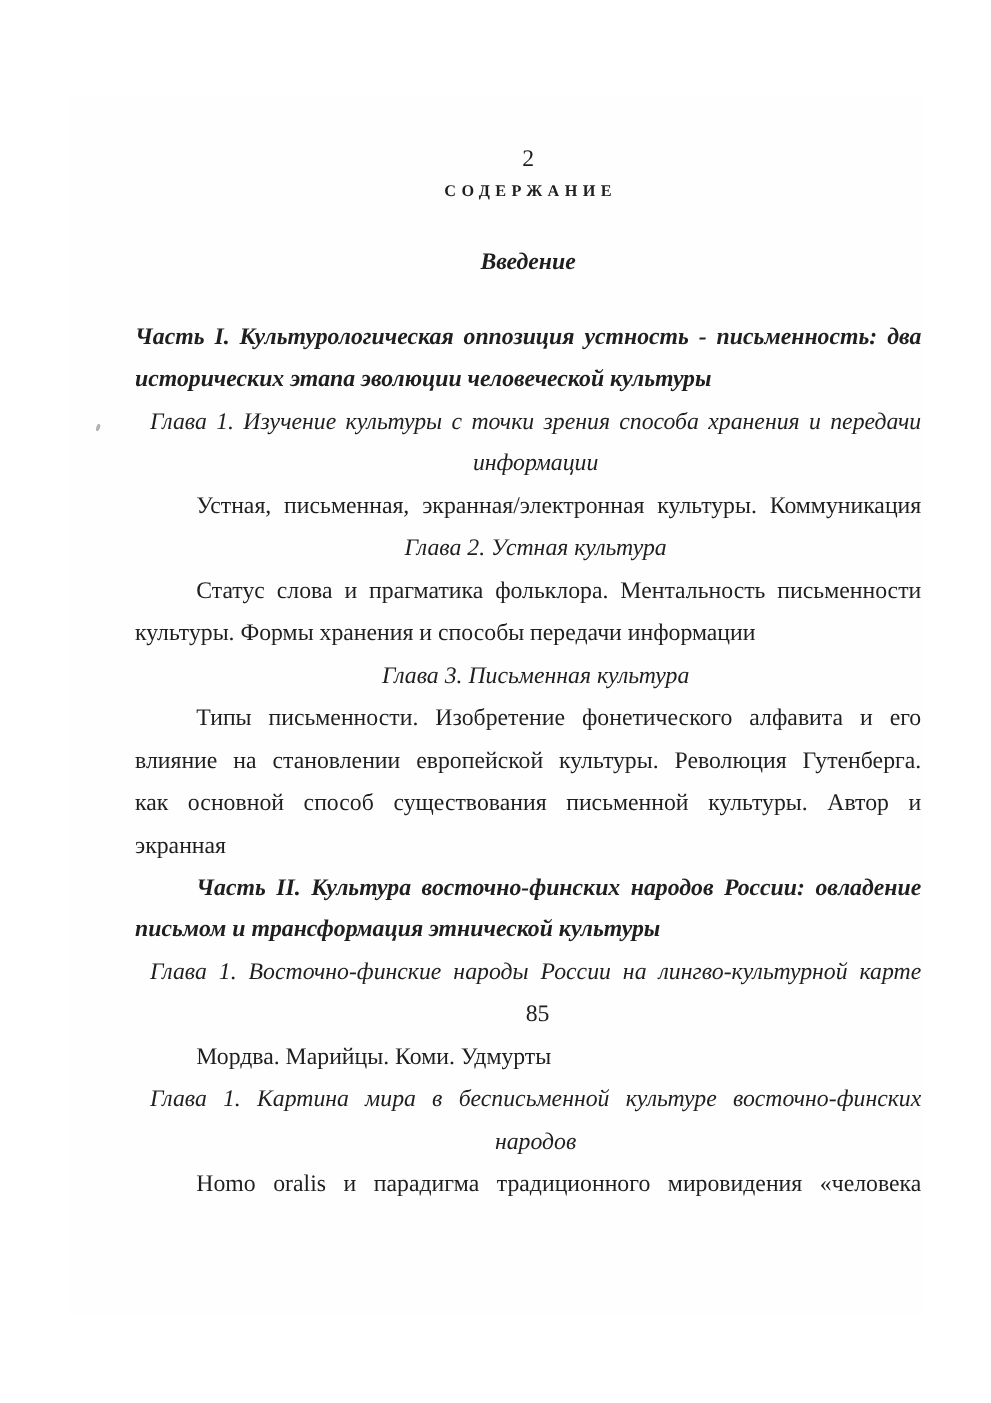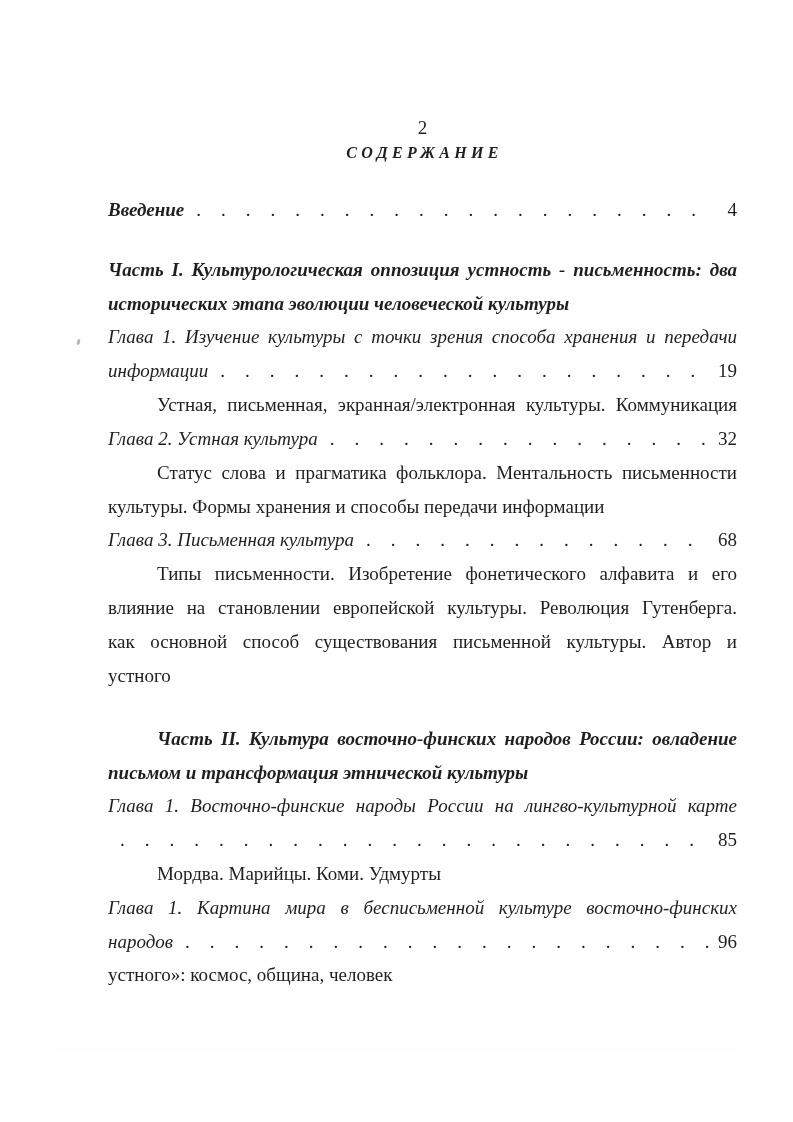--- a/index.html
+++ b/index.html
@@ -30,60 +30,60 @@
     top: 0;
     width: 629px;
     padding-top: 116px;
   }
   .folio {
     font-size: 19px;
     line-height: 24px;
     text-align: center;
   }
   .main-title {
-    font-size: 16px;
+    font-size: 13px;
     line-height: 26px;
     font-weight: bold;
     letter-spacing: 4.3px;
     text-align: center;
     padding-left: 4px; 
-    font-style: italic;
   }
   .entries {
     margin-top: 0;
   }
   .entry { margin: 0; }
   .entry.intro { margin-top: 27px; }
   .entry.part-one { margin-top: 26px; }
-  .entry.part-two { margin-top: 29px; }
+  .entry.part-two { }
 
   .line {
     font-size: 19px;
     line-height: 33.8px;
     max-height: 34px;
     overflow: hidden;
     white-space: normal;
   }
   .just {
     text-align: justify;
     text-align-last: justify;
   }
   .ind { text-indent: 49px; }
 
   .intro .line, .part-one .line, .part-two .line {
     font-weight: bold;
     font-style: italic;
   }
-  .chapter .line { font-style: italic; }
+  .chapter .line { font-style: italic; margin-left: 12px; }
   .description .line { font-style: normal; font-weight: normal; }
 
   
   .leader {
     display: flex;
     align-items: center;
+    flex-direction: column;
   }
   .leader .lt {
     white-space: nowrap;
     flex: 0 0 auto;
   }
   .leader .dots {
     flex: 1 1 auto;
     overflow: hidden;
     white-space: nowrap;
     letter-spacing: 20px;
@@ -160,21 +160,21 @@
           <div class="line leader">
             <span class="lt">Глава 3. Письменная культура</span>
             <span class="dots">............................................................</span>
             <span class="pg">68</span>
           </div>
         </div>
         <div class="entry description">
           <div class="line just ind">Типы письменности. Изобретение фонетического алфавита и его</div>
           <div class="line just">влияние на становлении европейской культуры. Революция Гутенберга. Текст</div>
           <div class="line just">как основной способ существования письменной культуры. Автор и авторское</div>
-          <div class="line">устного</div>
+          <div class="line">экранная</div>
         </div>
         <div class="entry part-two">
           <div class="line just ind">Часть II. Культура восточно-финских народов России: овладение</div>
           <div class="line">письмом и трансформация этнической культуры</div>
         </div>
         <div class="entry chapter">
           <div class="line just">Глава 1. Восточно-финские народы России на лингво-культурной карте</div>
           <div class="line leader">
             <span class="dots">............................................................</span>
             <span class="pg">85</span>
@@ -185,17 +185,17 @@
         </div>
         <div class="entry chapter">
           <div class="line just">Глава 1. Картина мира в бесписьменной культуре восточно-финских</div>
           <div class="line leader">
             <span class="lt">народов</span>
             <span class="dots">............................................................</span>
             <span class="pg">96</span>
           </div>
         </div>
         <div class="entry description">
-          <div class="line">устного»: космос, община, человек</div>
+          <div class="line just ind">Homo oralis и парадигма традиционного мировидения «человека</div>
         </div>
       </div>
   </div>
 </div>
 
 </body></html>

